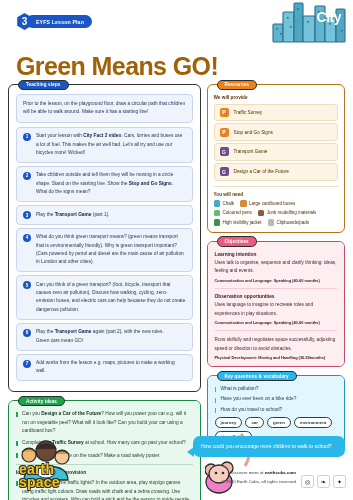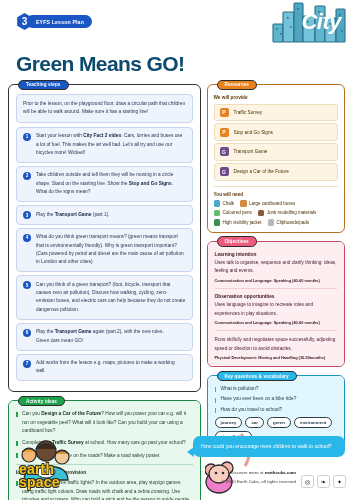--- a/index.html
+++ b/index.html
@@ -33,30 +33,29 @@
     margin-left: -7px; white-space: nowrap;
     position: relative; z-index: 2;
   }
 
   .city-logo {
     position: absolute; right: 4px; top: 0px;
     width: 78px; height: 45px;
   }
   .city-label {
     position: absolute; right: 12px; top: 9px;
-    font-size: 22px; font-weight: bold; color: #ffffff;
+    font-size: 14px; font-weight: bold; color: #ffffff;
     letter-spacing: -.5px;
     text-shadow: 0 0 2px rgba(0,0,0,.12);
     z-index: 3;
-    font-style: italic;
   }
 
   .page-title {
     position: absolute; left: 16px; top: 52px;
-    font-size: 21px; font-weight: bold; color: #0c4a6e;
+    font-size: 25px; font-weight: bold; color: #a16207;
     letter-spacing: -.6px;
   }
 
   
   .columns {
     position: absolute; top: 84px; left: 0; right: 0;
     display: flex; gap: 6px; padding: 0 8px;
   }
   .col-left  { width: 196px; }
   .col-right { width: 141px; }

